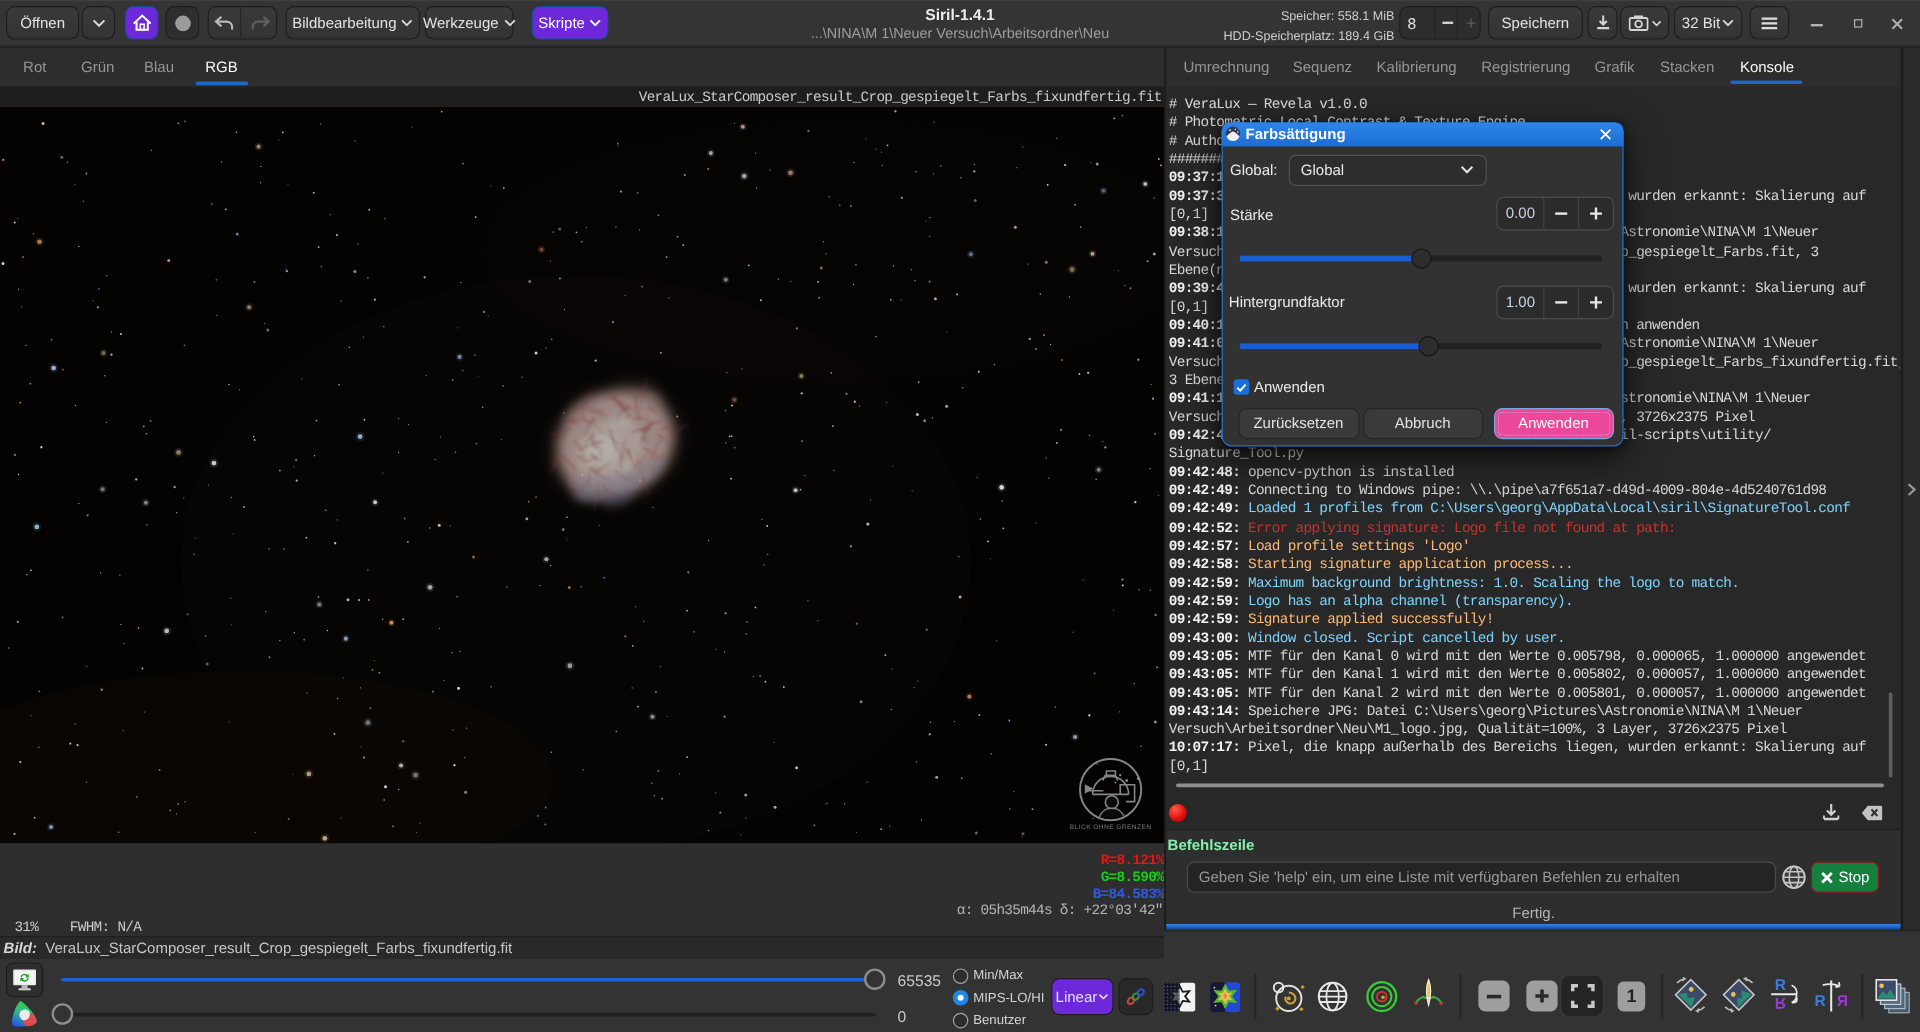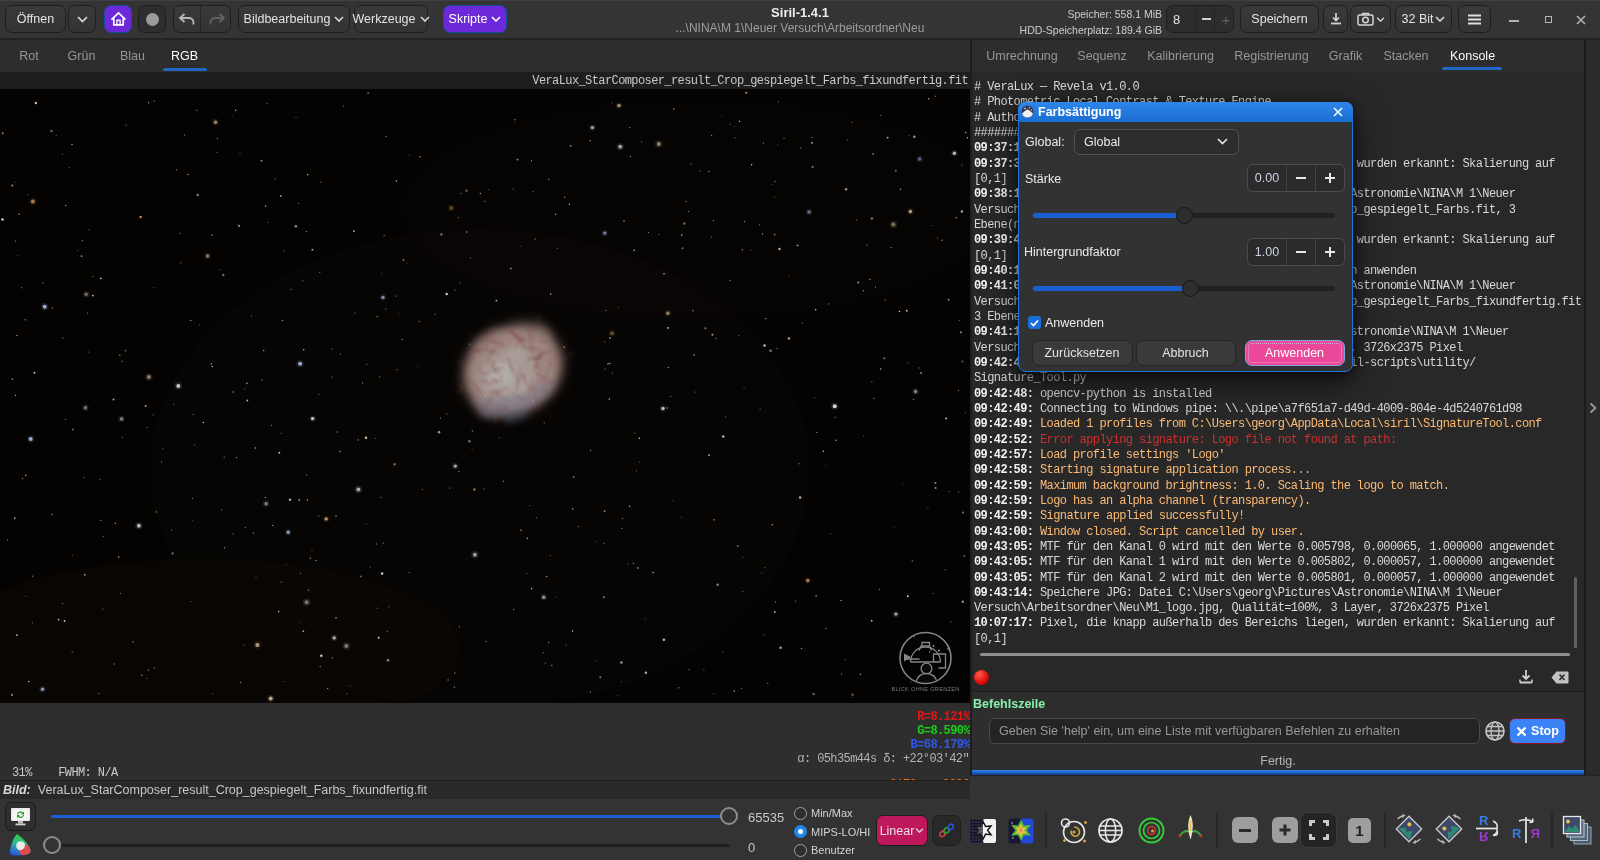--- a/index.html
+++ b/index.html
@@ -3,21 +3,21 @@
 <style>
 *{margin:0;padding:0;box-sizing:border-box}
 html,body{width:1600px;height:860px;overflow:hidden;background:#333333;font-family:"Liberation Sans",sans-serif;-webkit-font-smoothing:antialiased}
 .ab{position:absolute}
 .btn{position:absolute;background:linear-gradient(#3a3a3a,#333333);border:1px solid #1e1e1e;border-radius:7px;color:#e3e3e3;font-size:12.5px;display:flex;align-items:center;justify-content:center;gap:4px;white-space:nowrap}
 .btn svg{flex-shrink:0}
 .blue{background:#6d28d9;border-color:#124e9c;color:#fff}
 .txt{position:absolute;display:flex;align-items:center}
 .mono{font-family:"Liberation Mono",monospace;font-size:12px;letter-spacing:-0.6px;white-space:pre}
 .tab{position:absolute;font-size:12.5px;color:#969696;display:flex;align-items:center;justify-content:center;white-space:nowrap}
-.cb{color:#fdba74}.cr{color:#cd2f2f}.cg{color:#fdba74}
+.cb{color:#7dd3fc}.cr{color:#cd2f2f}.cg{color:#fdba74}
 .cw b,.cline b{color:#f2f2f2;font-weight:bold}
 .sep{position:absolute;width:2px;background:#272727}
 .ibtn{position:absolute;border-radius:6px;display:flex;align-items:center;justify-content:center}
 </style></head>
 <body>
 
 <div class="ab" style="left:0;top:0;width:1600px;height:40px;background:#343434;border-top:1px solid #404040;border-bottom:2px solid #232323"></div>
 <div class="btn" style="left:5px;top:5px;width:61px;height:28px">Öffnen</div>
 <div class="btn" style="left:68px;top:5px;width:28px;height:28px">
     <svg width="11" height="7" viewBox="0 0 11 7">
@@ -874,21 +874,21 @@
 </g>
 <circle cx="8" cy="-12" r="0.9" fill="#bbb"></circle>
       <circle cx="13.5" cy="-7.5" r="1.1" fill="#bbb"></circle>
       <circle cx="4" cy="-6" r="0.7" fill="#bbb"></circle>
 <text y="32.5" text-anchor="middle" font-size="5.5" letter-spacing="0.35" fill="#9a9a9a" font-family="Liberation Sans">BLICK OHNE GRENZEN</text>
 </g>
 </svg>
 <div class="ab" style="left:0;top:703px;width:970px;height:77px;background:#2e2e2e"></div>
 <div class="txt mono" style="left:600px;top:710px;width:370px;height:13px;justify-content:flex-end;font-weight:bold;color:#e81414">R=8.121%</div>
 <div class="txt mono" style="left:600px;top:724px;width:370px;height:13px;justify-content:flex-end;font-weight:bold;color:#17cf17">G=8.590%</div>
-<div class="txt mono" style="left:600px;top:738px;width:370px;height:13px;justify-content:flex-end;font-weight:bold;color:#2e59e8">B=68.179%</div>
+<div class="txt mono" style="left:600px;top:738px;width:370px;height:13px;justify-content:flex-end;font-weight:bold;color:#2e59e8">B=84.583%</div>
 <div class="txt mono" style="left:600px;top:752px;width:369px;height:13px;justify-content:flex-end;color:#b4b4b4">α: 05h35m44s δ: +22°03'42"</div>
 <div class="txt mono" style="left:600px;top:778px;width:369px;height:13px;justify-content:flex-end;color:#f97316">x: 3173 y: 0986</div>
 <div class="txt mono" style="left:12px;top:766px;width:200px;height:13px;color:#c9c9c9">31%    FWHM: N/A</div>
 <div class="ab" style="left:0;top:780px;width:970px;height:19px;background:#292929;border-top:1px solid #1f1f1f"></div>
 <div class="txt" style="left:3px;top:780px;height:19px;font-size:12.5px;color:#d8d8d8">
     <b><i>Bild:</i></b>
     <span style="color:#c6c6c6;margin-left:7px">VeraLux_StarComposer_result_Crop_gespiegelt_Farbs_fixundfertig.fit</span>
   </div>
 
 <div class="ab" style="left:5px;top:802px;width:31px;height:29px;background:#2e2e2e;border:1px solid #1c1c1c;border-radius:6px"></div>
@@ -923,21 +923,21 @@
 <div class="txt" style="left:748px;top:810px;height:14px;font-size:13px;color:#c8c8c8">65535</div>
 <div class="txt" style="left:748px;top:840px;height:14px;font-size:13px;color:#c8c8c8">0</div>
 <div class="ab" style="left:794px;top:806.5px;width:13px;height:13px;border-radius:50%;border:1.5px solid #a2a2a2;background:#2d2d2d"></div>
 <div class="ab" style="left:794px;top:825px;width:13px;height:13px;border-radius:50%;background:#1f87e8;display:flex;align-items:center;justify-content:center">
     <div style="width:5px;height:5px;border-radius:50%;background:#fff"></div>
   </div>
 <div class="ab" style="left:794px;top:843.5px;width:13px;height:13px;border-radius:50%;border:1.5px solid #a2a2a2;background:#2d2d2d"></div>
 <div class="txt" style="left:811px;top:806px;height:14px;font-size:11px;color:#d4d4d4">Min/Max</div>
 <div class="txt" style="left:811px;top:824.5px;height:14px;font-size:11px;color:#d4d4d4">MIPS-LO/HI</div>
 <div class="txt" style="left:811px;top:843px;height:14px;font-size:11px;color:#d4d4d4">Benutzer</div>
-<div class="btn" style="left:876px;top:815px;width:52px;height:31px;border-radius:7px;background:#be185d;font-size:12.5px">Linear <svg width="9" height="5" viewBox="0 0 10 6" style="margin-left:-3px">
+<div class="btn" style="left:876px;top:815px;width:52px;height:31px;border-radius:7px;background:#6d28d9;font-size:12.5px">Linear <svg width="9" height="5" viewBox="0 0 10 6" style="margin-left:-3px">
       <path d="M1 1l4 4 4-4" stroke="#d8d8d8" stroke-width="1.7" fill="none"></path>
     </svg></div>
 <div class="btn" style="left:932px;top:815px;width:29px;height:31px;border-radius:7px;background:#282828">
     <svg width="17" height="17" viewBox="0 0 17 17">
       <ellipse cx="4.5" cy="12" rx="3" ry="2.3" fill="none" stroke="#d04040" stroke-width="1.7" transform="rotate(-45 4.5 12)"></ellipse>
       <ellipse cx="8.5" cy="8.5" rx="3" ry="2.3" fill="none" stroke="#2f9e2f" stroke-width="1.7" transform="rotate(-45 8.5 8.5)"></ellipse>
       <ellipse cx="12.5" cy="5" rx="3" ry="2.3" fill="none" stroke="#2b52d6" stroke-width="1.7" transform="rotate(-45 12.5 5)"></ellipse>
     </svg>
   </div>
 
@@ -968,21 +968,21 @@
 <div class="ab" style="left:972px;top:691px;width:612px;height:1px;background:#1d1d1d"></div>
 <div class="ab" style="left:972px;top:692px;width:612px;height:83px;background:#2e2e2e"></div>
 <div class="txt" style="left:973px;top:697px;height:14px;font-weight:bold;font-size:12.5px;color:#86efac">Befehlszeile</div>
 <div class="ab" style="left:989px;top:718px;width:491px;height:26px;background:#242424;border:1px solid #4a4a4a;border-radius:6px"></div>
 <div class="txt" style="left:999px;top:724px;height:14px;font-size:12.5px;color:#989898">Geben Sie 'help' ein, um eine Liste mit verfügbaren Befehlen zu erhalten</div>
 <svg class="ab" style="left:1484px;top:720px" width="22" height="22" viewBox="0 0 22 22">
     <circle cx="11" cy="11" r="9" fill="#3a3a3a" stroke="#c5c5c5" stroke-width="1.6"></circle>
     <ellipse cx="11" cy="11" rx="4" ry="9" fill="none" stroke="#c5c5c5" stroke-width="1.3"></ellipse>
     <path d="M2 11h18M3.5 6.5h15M3.5 15.5h15" stroke="#c5c5c5" stroke-width="1.3"></path>
   </svg>
-<div class="ab" style="left:1509px;top:718px;width:57px;height:26px;background:#3b82f6;border:1px solid #8e1420;border-radius:6px;display:flex;align-items:center;justify-content:center;gap:4px;color:#fff;font-size:12.5px;font-weight:bold"><svg width="11" height="11" viewBox="0 0 11 11">
+<div class="ab" style="left:1509px;top:718px;width:57px;height:26px;background:#15803d;border:1px solid #8e1420;border-radius:6px;display:flex;align-items:center;justify-content:center;gap:4px;color:#fff;font-size:12.5px;font-weight:normal"><svg width="11" height="11" viewBox="0 0 11 11">
       <path d="M1.5 1.5 9.5 9.5M9.5 1.5 1.5 9.5" stroke="#ffffff" stroke-width="2.4"></path>
     </svg>Stop</div>
 <div class="txt" style="left:972px;top:754px;width:612px;height:14px;justify-content:center;font-size:12.5px;color:#b5b5b5">Fertig.</div>
 <div class="ab" style="left:972px;top:770px;width:612px;height:5px;background:linear-gradient(#3c85e8,#1b5ec9 55%,#123a73)"></div>
 
 <div class="ab" style="left:1584px;top:40px;width:16px;height:735px;background:#2b2b2b;border-left:2px solid #1c1c1c"></div>
 <svg class="ab" style="left:1589px;top:402px" width="8" height="12" viewBox="0 0 8 12">
     <path d="M1.5 1.5 6.5 6 1.5 10.5" stroke="#9a9a9a" stroke-width="1.8" fill="none"></path>
   </svg>
 

